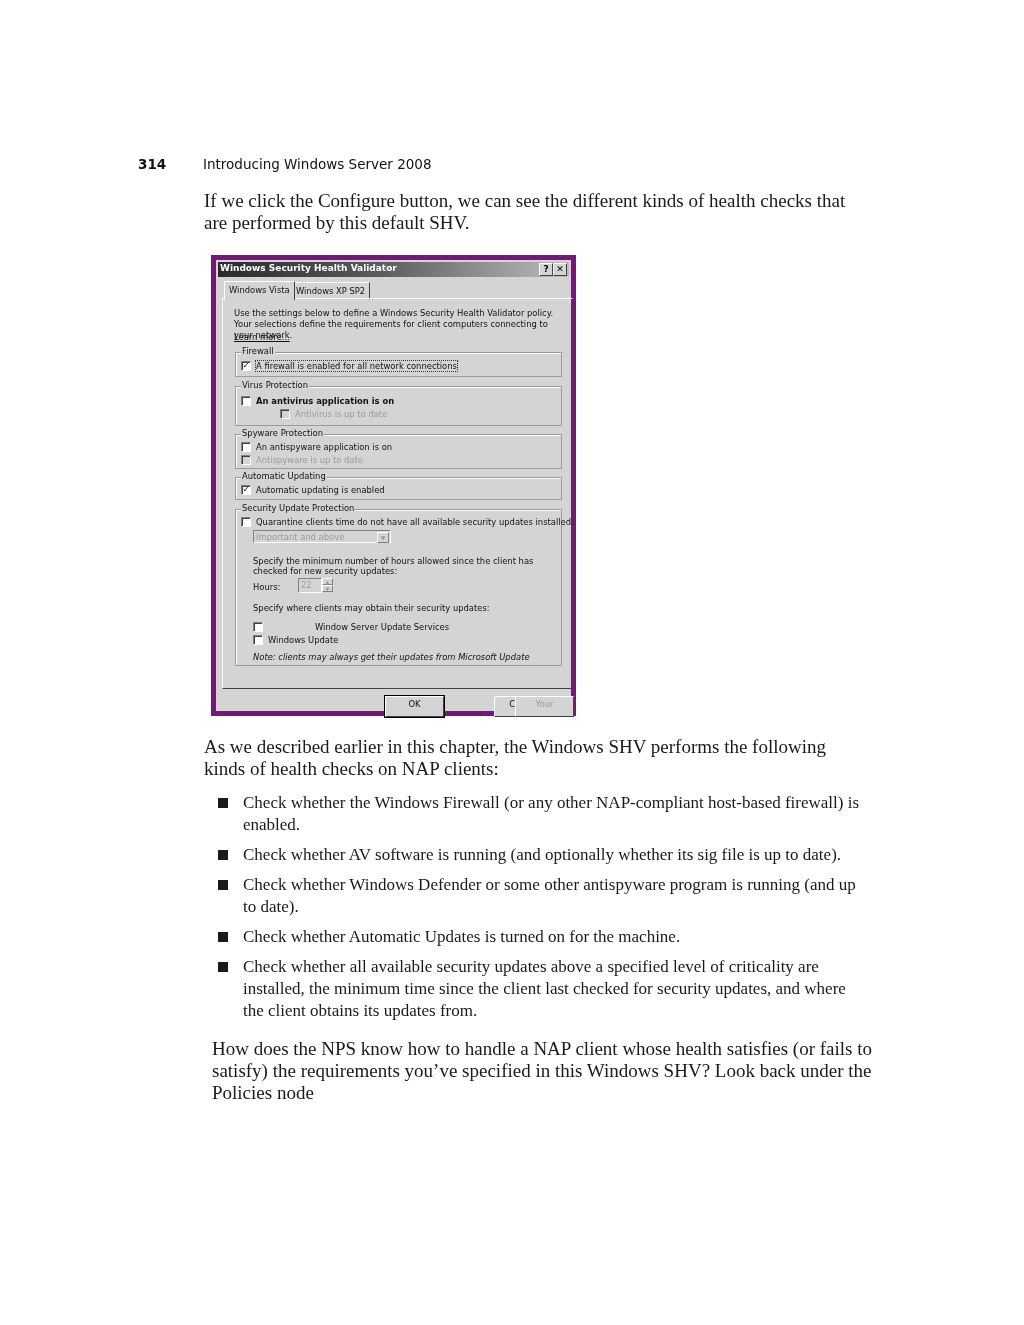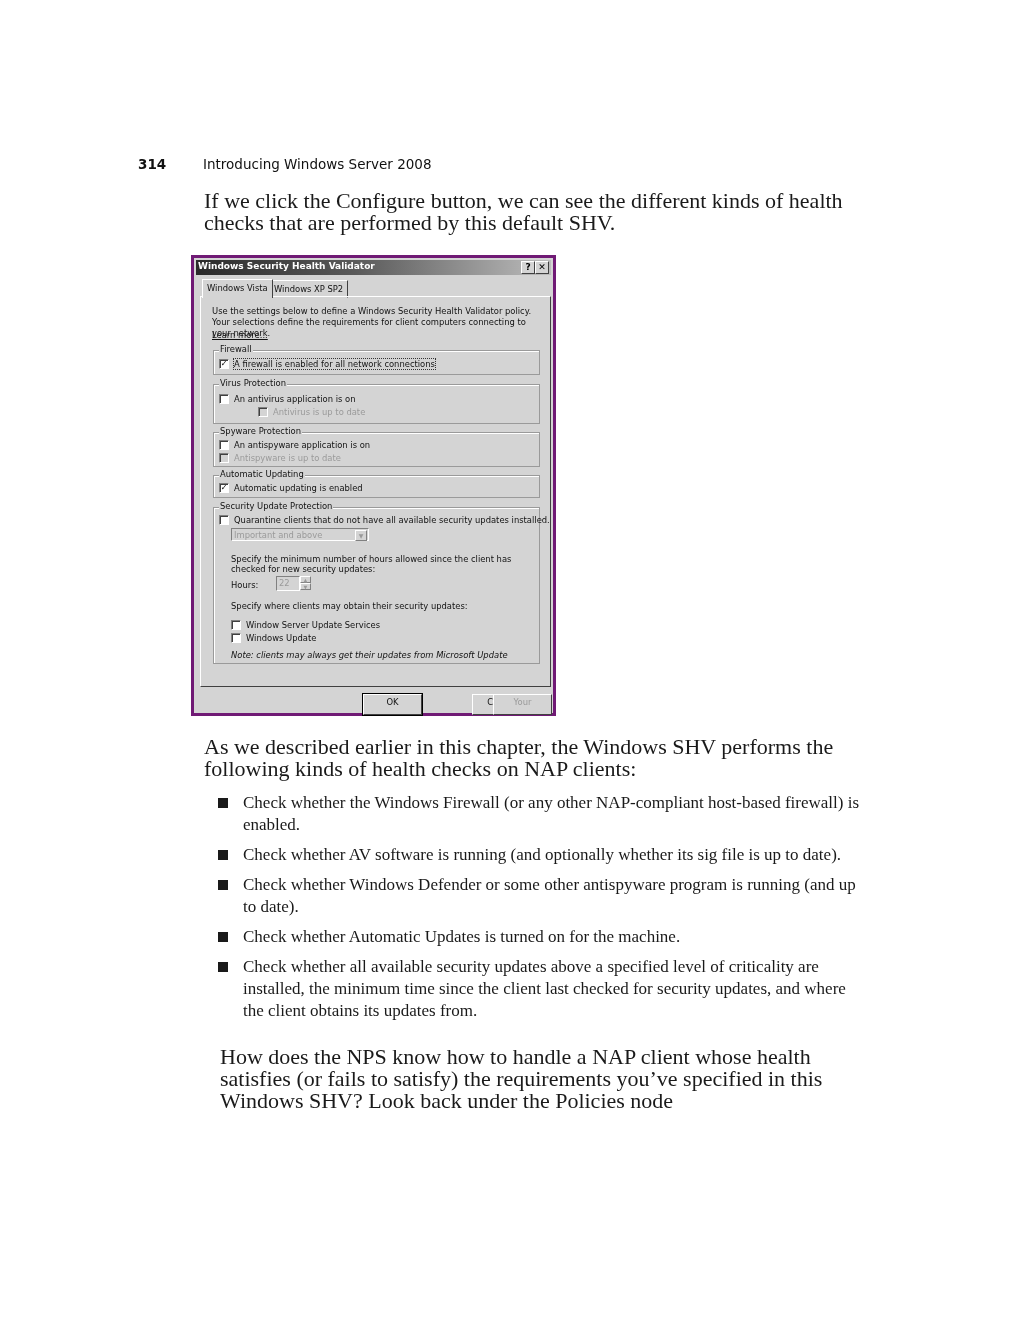--- a/index.html
+++ b/index.html
@@ -2,31 +2,31 @@
 <html><head>
 <meta charset="utf-8">
 <style>
   html, body { margin: 0; padding: 0; background: #ffffff; }
   body { width: 1024px; height: 1325px; position: relative; overflow: hidden; }
 
   .running-head { position: absolute; top: 156px; left: 138px; font-family: "DejaVu Sans", sans-serif; font-size: 13.5px; color: #111; }
   .running-head .page-num { font-weight: bold; position: absolute; left: 0; top: 0; }
   .running-head .book-title { position: absolute; left: 65px; top: 0; white-space: nowrap; }
 
-  .body-text { position: absolute; left: 204px; width: 660px; font-family: "Liberation Serif", serif; font-size: 22px; line-height: 22px; color: #1a1a1a; }
+  .body-text { position: absolute; left: 204px; width: 660px; font-family: "Liberation Serif", serif; font-size: 19px; line-height: 22px; color: #1a1a1a; }
   .p1 { top: 190px; }
   .p2 { top: 736px; }
   .p3 { top: 1030px; }
 
   .bullets { position: absolute; left: 204px; top: 792px; width: 660px; font-family: "Liberation Serif", serif; font-size: 17px; line-height: 22px; color: #1a1a1a; margin: 0; padding: 0; list-style: none; }
   .bullets li { position: relative; padding-left: 39px; margin-bottom: 8px; }
   .bullets .bullet-mark { position: absolute; left: 14px; top: 6px; width: 10px; height: 10px; background: #1a1a1a; }
 
   
-  .dialog { position: absolute; left: 191px; top: 255px; width: 365px; height: 461px; background: #d4d4d4; border: 3px solid #701a75; box-sizing: border-box; font-family: "DejaVu Sans", sans-serif; font-size: 8.4px; color: #111; }
+  .dialog { position: absolute; left: 211px; top: 255px; width: 365px; height: 461px; background: #d4d4d4; border: 5px solid #701a75; box-sizing: border-box; font-family: "DejaVu Sans", sans-serif; font-size: 8.4px; color: #111; }
   .titlebar { position: absolute; left: 2px; top: 2px; right: 2px; height: 15px; background: linear-gradient(to right, #2a2a2a 0%, #5a5a5a 45%, #bdbdbd 100%); }
   .titlebar .title { position: absolute; left: 2px; top: 1px; color: #fff; font-weight: bold; font-size: 9px; white-space: nowrap; }
   .tb-btn { position: absolute; top: 1px; width: 12px; height: 11px; background: #d4d4d4; border: 1px solid; border-color: #fff #404040 #404040 #fff; font-size: 9px; font-weight: bold; line-height: 11px; text-align: center; color: #000; }
   .tb-help { right: 16px; }
   .tb-close { right: 2px; }
 
   .tab { position: absolute; top: 22px; height: 16px; padding: 0 4px; line-height: 16px; background: #d4d4d4; border: 1px solid; border-color: #fff #404040 transparent #fff; white-space: nowrap; }
   .tab-vista { left: 8px; top: 21px; height: 18px; z-index: 2; border-bottom: none; }
   .tab-xp { left: 75px; }
 
@@ -82,21 +82,21 @@
     <div class="group" style="top:53px;height:25px;">
       <span class="group-label">Firewall</span>
       <div class="cb-row" style="top:7px;">
         <span class="cb">✓</span>
         <span class="focus-outline">A firewall is enabled for all network connections</span>
       </div>
     </div>
 
     <div class="group" style="top:87px;height:40px;">
       <span class="group-label">Virus Protection</span>
-      <div class="cb-row" style="top:8px;">
+      <div class="cb-row" style="top:8px;font-weight:bold;">
         <span class="cb"></span>
         <span>An antivirus application is on</span>
       </div>
       <div class="cb-row" style="top:21px;padding-left:39px;">
         <span class="cb disabled"></span>
         <span class="disabled-text">Antivirus is up to date</span>
       </div>
     </div>
 
     <div class="group" style="top:135px;height:35px;">
@@ -116,33 +116,33 @@
       <div class="cb-row" style="top:6px;">
         <span class="cb">✓</span>
         <span>Automatic updating is enabled</span>
       </div>
     </div>
 
     <div class="group" style="top:210px;height:157px;">
       <span class="group-label">Security Update Protection</span>
       <div class="cb-row" style="top:6px;">
         <span class="cb"></span>
-        <span>Quarantine clients that do not have all available security updates installed.</span>
+        <span>Quarantine clients time do not have all available security updates installed.</span>
       </div>
       <div class="select">
         <span>Important and above</span>
         <span class="arrow">▼</span>
       </div>
       <div class="plain" style="left:17px;top:46px;width:300px;white-space:normal;line-height:10px;">Specify the minimum number of hours allowed since the client has checked for new security updates:</div>
       <div class="plain" style="left:17px;top:72px;">Hours:</div>
       <div class="hours-input">22</div>
       <div class="spin" style="top:68px;">▲</div>
       <div class="spin" style="top:75px;">▼</div>
       <div class="plain" style="left:17px;top:93px;">Specify where clients may obtain their security updates:</div>
-      <div class="cb-row" style="left:17px;top:111px;">
+      <div class="cb-row" style="left:17px;top:111px;gap:47px;">
         <span class="cb"></span>
         <span>Window Server Update Services</span>
       </div>
       <div class="cb-row" style="left:17px;top:124px;">
         <span class="cb"></span>
         <span>Windows Update</span>
       </div>
       <div class="plain" style="left:17px;top:142px;font-style:italic;">Note: clients may always get their updates from Microsoft Update</div>
     </div>
   </div>
@@ -155,13 +155,13 @@
 <p class="body-text p2" style="margin:0">As we described earlier in this chapter, the Windows SHV performs the following kinds of health checks on NAP clients:</p>
 
 <ul class="bullets">
   <li><span class="bullet-mark"></span><span>Check whether the Windows Firewall (or any other NAP-compliant host-based firewall) is enabled.</span></li>
   <li><span class="bullet-mark"></span><span>Check whether AV software is running (and optionally whether its sig file is up to date).</span></li>
   <li><span class="bullet-mark"></span><span>Check whether Windows Defender or some other antispyware program is running (and up to date).</span></li>
   <li><span class="bullet-mark"></span><span>Check whether Automatic Updates is turned on for the machine.</span></li>
   <li><span class="bullet-mark"></span><span>Check whether all available security updates above a specified level of criticality are installed, the minimum time since the client last checked for security updates, and where the client obtains its updates from.</span></li>
 </ul>
 
-<p class="body-text p3" style="margin:16px">How does the NPS know how to handle a NAP client whose health satisfies (or fails to satisfy) the requirements you’ve specified in this Windows SHV? Look back under the Policies node</p>
+<p class="body-text p3" style="margin:8px">How does the NPS know how to handle a NAP client whose health satisfies (or fails to satisfy) the requirements you’ve specified in this Windows SHV? Look back under the Policies node</p>
 
 </body></html>

